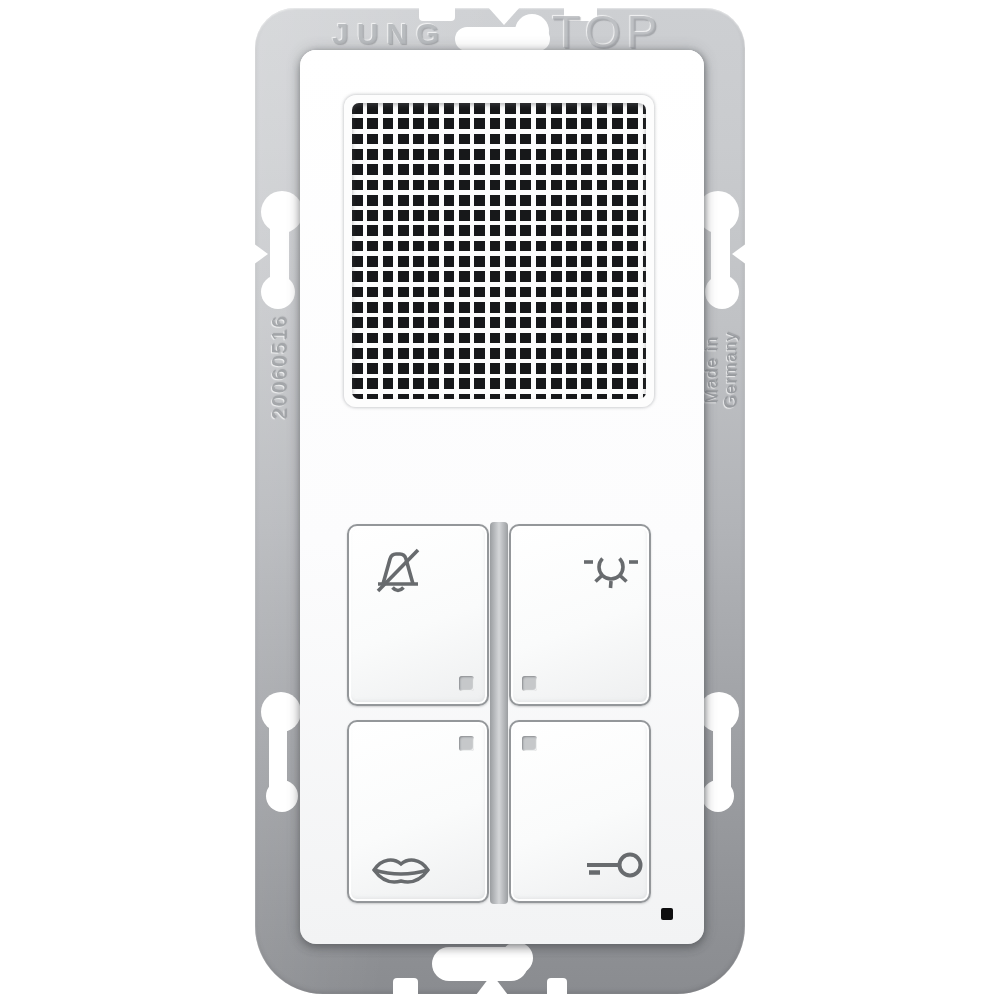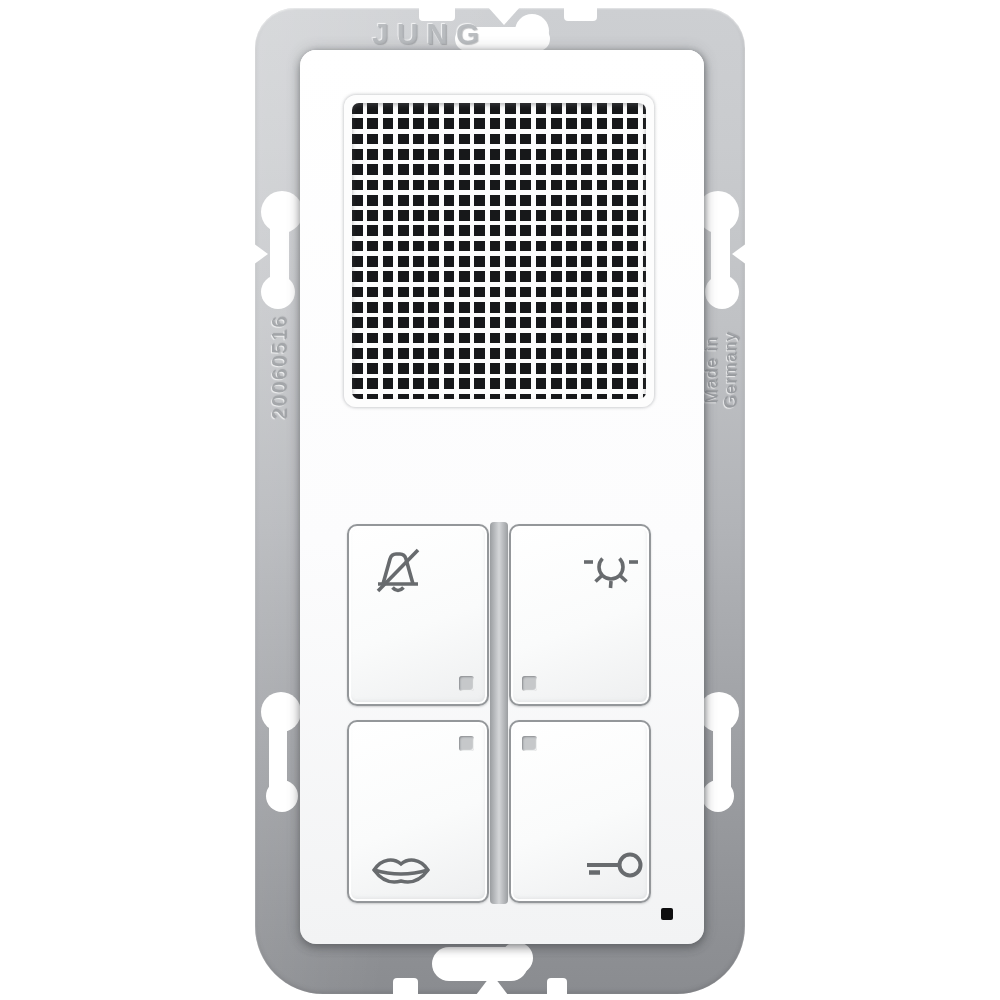--- a/index.html
+++ b/index.html
@@ -20,21 +20,21 @@
   .cut.round{border-radius:50%;}
   .cut.rod{border-radius:6px;}
   .pill{border-radius:17px;}
   .tri{position:absolute;width:0;height:0;background:none;z-index:2;}
 
   
   .emboss{position:absolute;z-index:2;color:rgba(173,176,180,.95);
           text-shadow:-1px -1px 1px rgba(255,255,255,.75), 1px 1px 1px rgba(115,118,122,.45);
           user-select:none;}
   .brand{left:332px;top:17px;font-size:30px;font-weight:bold;letter-spacing:8px;
-         color:rgba(180,183,186,.9);margin-left:40px;}
+         color:rgba(180,183,186,.9);}
   .topmark{left:552px;top:4px;font-size:47px;font-weight:400;letter-spacing:5px;
            color:rgba(172,175,179,.7);}
   .serial{left:190px;top:355px;width:180px;height:24px;text-align:center;
           transform:rotate(-90deg);font-size:20px;letter-spacing:2px;color:rgba(160,163,167,.95);}
   .origin{left:642px;top:350px;width:160px;height:40px;text-align:center;
           transform:rotate(-90deg);font-size:17px;line-height:19px;letter-spacing:1px;
           color:rgba(150,153,157,.95);}
 
   
   .module{position:absolute;left:300px;top:50px;width:404px;height:894px;z-index:3;
@@ -120,20 +120,21 @@
   <div class="cut rod" style="left:711px;top:210px;width:19px;height:84px;"></div>
   <div class="cut round" style="left:705px;top:275px;width:34px;height:34px;"></div>
   <div class="cut round" style="left:699px;top:692px;width:40px;height:40px;"></div>
   <div class="cut rod" style="left:713px;top:711px;width:18px;height:86px;"></div>
   <div class="cut round" style="left:702px;top:780px;width:32px;height:32px;"></div>
 
   <div class="tri" style="left:253px;top:243px;border-top:11px solid transparent;border-bottom:11px solid transparent;border-left:15px solid #ffffff;"></div>
   <div class="tri" style="left:732px;top:243px;border-top:11px solid transparent;border-bottom:11px solid transparent;border-right:15px solid #ffffff;"></div>
 
   <div class="emboss brand">JUNG</div>
+  <div class="emboss topmark">TOP</div>
   <div class="emboss serial">20060516</div>
   <div class="emboss origin">
     <span style="display:block;">Made in</span>
     <span style="display:block;">Germany</span>
   </div>
 
   <div class="module"></div>
 
   <div class="grille">
     <div class="grille-holes"></div>

